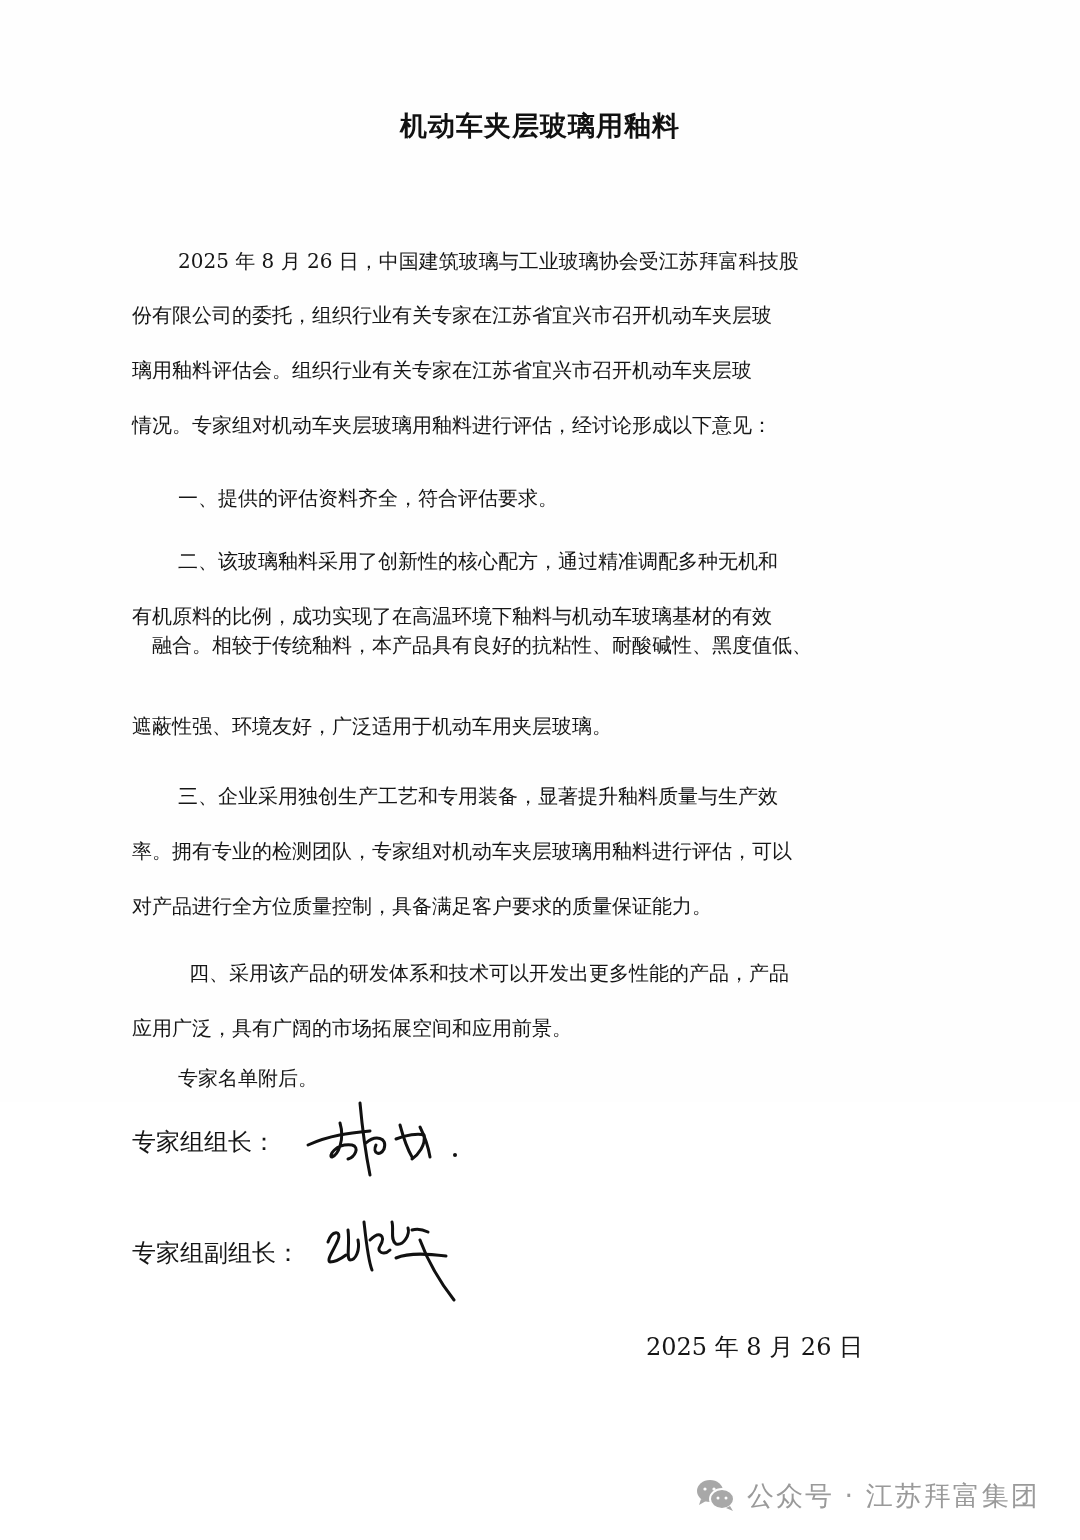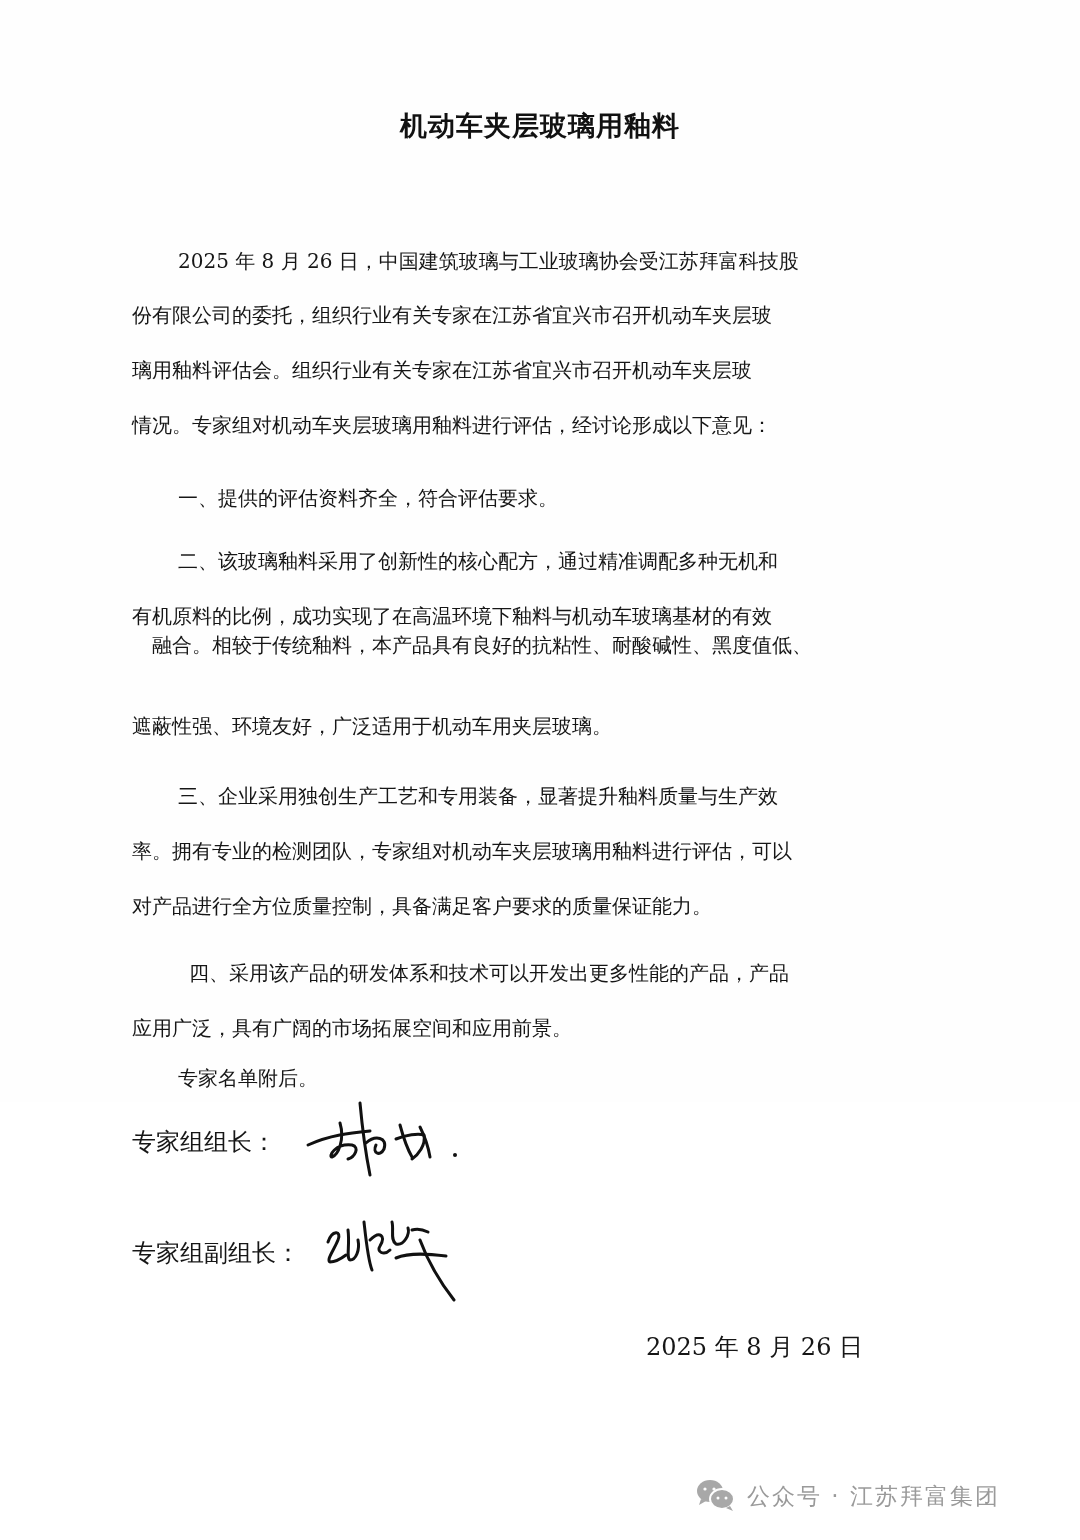--- a/index.html
+++ b/index.html
@@ -54,25 +54,25 @@
       top: 1331px;
       font-size: 24px;
       white-space: nowrap;
       color: #161616;
     }
     .watermark {
       position: absolute;
       left: 695px;
       top: 1478px;
       display: flex;
-      align-items: flex-end;
+      align-items: flex-start;
       gap: 10px;
       color: #9a9a9a;
       font-family: "DejaVu Sans", "Liberation Sans", sans-serif;
-      font-size: 23px;
+      font-size: 27px;
       letter-spacing: 2px;
     }
     .wechat-icon { width: 42px; height: 34px; }
   </style>
 </head>
 <body>
 
 <div class="page">
 
   <div class="title l1">机动车夹层玻璃用釉料</div>

